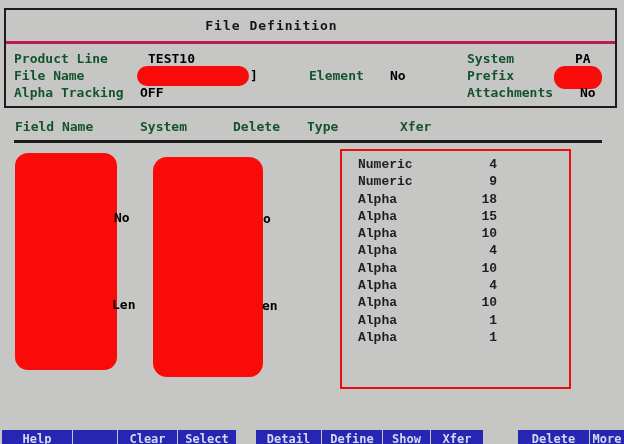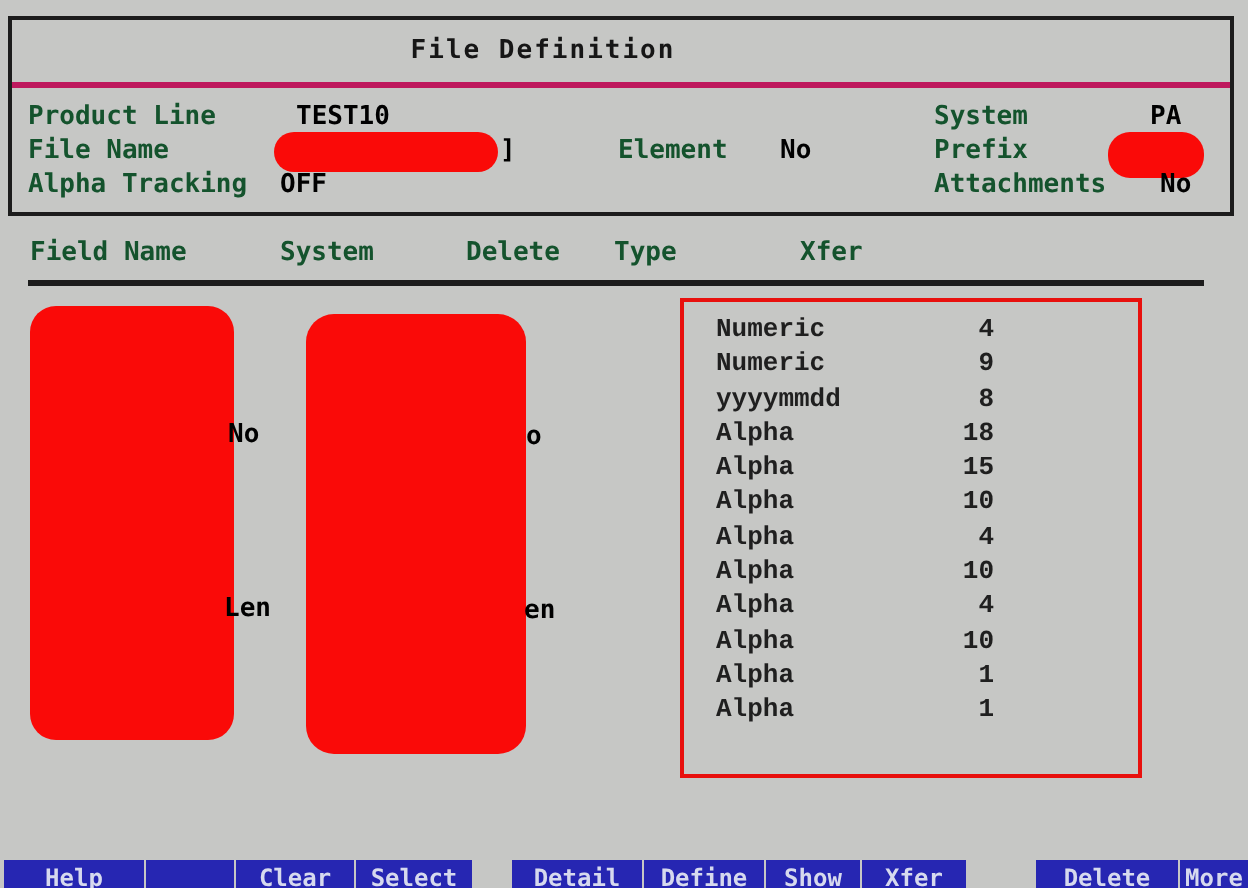--- a/index.html
+++ b/index.html
@@ -103,24 +103,20 @@
   <div id="rows">
     <div class="data-row">
         <span>Numeric</span>
         <span>4</span>
       </div>
     <div class="data-row">
         <span>Numeric</span>
         <span>9</span>
       </div>
     <div class="data-row">
-        <span>yyyymmdd</span>
-        <span>8</span>
-      </div>
-    <div class="data-row">
         <span>Alpha</span>
         <span>18</span>
       </div>
     <div class="data-row">
         <span>Alpha</span>
         <span>15</span>
       </div>
     <div class="data-row">
         <span>Alpha</span>
         <span>10</span>

